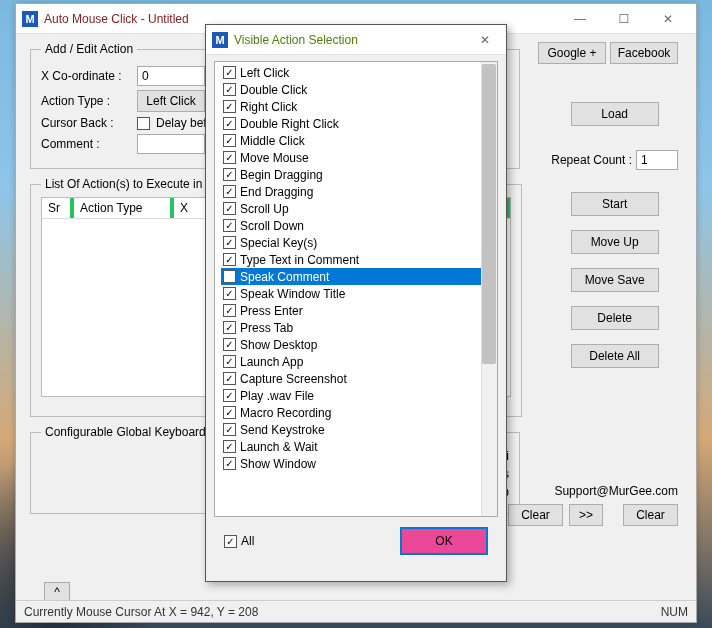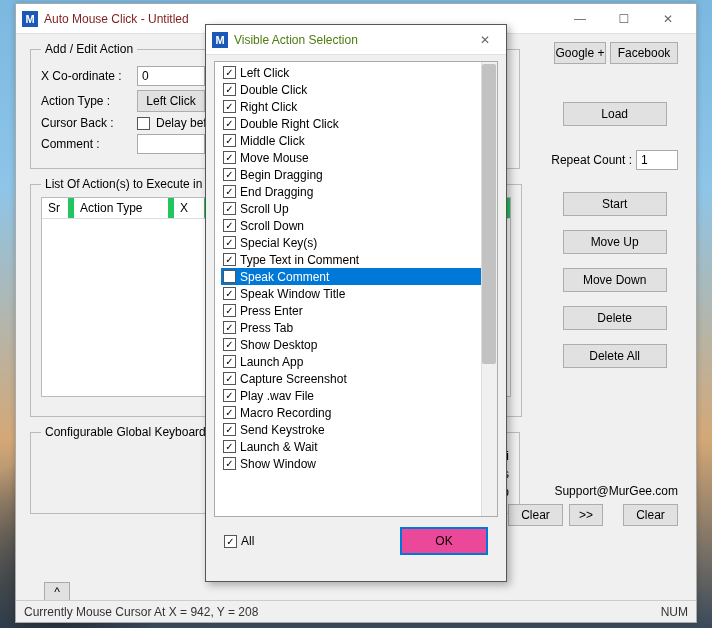--- a/index.html
+++ b/index.html
@@ -12,25 +12,25 @@
   .winbtn { width: 44px; height: 28px; display:flex; align-items:center; justify-content:center; color:#666; }
   .content { padding: 8px 12px; position: relative; }
   fieldset.group { border: 1px solid #bbb; padding: 6px 10px 10px 10px; margin-bottom: 8px; }
   fieldset.group > legend { padding: 0 4px; font-size: 12px; }
   .row { display:flex; align-items:center; margin: 4px 0; gap: 6px; }
   .lbl { }
   input.txt { border: 1px solid #aaa; height: 20px; padding: 1px 4px; background:#fff; }
   .btn { border: 1px solid #adadad; background: #e1e1e1; height: 22px; display:flex; align-items:center; justify-content:center; cursor:default; }
   .top-right-buttons { position:absolute; top: 8px; right: 18px; display:flex; gap:4px; }
   .side-col { position:absolute; right: 18px; top: 68px; display:flex; flex-direction:column; gap: 14px; align-items:center; }
-  .side-col .btn { width: 104px; height: 24px; }
+  .side-col .btn { width: 88px; height: 24px; }
   .repeat-row { display:flex; align-items:center; gap:4px; margin-top: 10px; margin-bottom:8px; }
   .list-table { border:1px solid #bbb; background:#fff; width: 470px; height: 200px; }
   .list-head { display:flex; background:#fff; border-bottom:1px solid #ddd; }
-  .list-head div { border-right:6px solid #22c55e; padding: 3px 6px; font-size:12px; }
+  .list-head div { border-right:4px solid #22c55e; padding: 3px 6px; font-size:12px; }
   .config-section { border:1px solid #bbb; padding: 8px 10px; margin-top: 8px; width: 490px; }
   .config-row { display:flex; align-items:center; justify-content:flex-end; gap:6px; margin:4px 0; }
   .clear-col { position:absolute; right:18px; top:470px; display:flex; flex-direction:row; gap:20px;text-align:center; }
   .clear-row { display:flex; gap:6px; }
   .clear-row .btn { width:55px; }
   .statusbar { position:absolute; bottom:0; left:0; right:0; height:22px; background:#f0f0f0; border-top:1px solid #ccc; display:flex; align-items:center; padding:0 8px; justify-content:space-between; color:#333; }
   .little-up { width:26px; height:20px; border:1px solid #aaa; background:#e1e1e1; display:flex; align-items:center; justify-content:center; position:absolute; left:28px; top:548px; }
 
   
   .modal { position:absolute; left:205px; top:24px; width:302px; height:558px; background:#f0f0f0; border:1px solid #555; box-shadow: 3px 3px 8px rgba(0,0,0,0.3); }
@@ -58,21 +58,21 @@
   <div class="titlebar">
     <div class="icon">M</div>
     <div class="title">Auto Mouse Click - Untitled</div>
     <div class="winbtn">—</div>
     <div class="winbtn">☐</div>
     <div class="winbtn">✕</div>
   </div>
 
   <div class="content">
     <div class="top-right-buttons">
-      <div class="btn" style="width:52px">Google +</div>
+      <div class="btn" style="width:68px">Google +</div>
       <div class="btn" style="width:68px">Facebook</div>
     </div>
 
     <fieldset class="group" style="width:490px">
       <legend>Add / Edit Action</legend>
       <div class="row">
         <span class="lbl" style="width:90px">X Co-ordinate :</span>
         <input class="txt" style="width: 68px;" value="0">
       </div>
       <div class="row">
@@ -91,21 +91,21 @@
     </fieldset>
 
     <div class="side-col">
       <div class="btn">Load</div>
       <div class="repeat-row">
         <span>Repeat Count :</span>
         <input class="txt" style="width: 42px;" value="1">
       </div>
       <div class="btn">Start</div>
       <div class="btn">Move Up</div>
-      <div class="btn">Move Down</div>
+      <div class="btn">Move Save</div>
       <div class="btn">Delete</div>
       <div class="btn">Delete All</div>
     </div>
 
     <fieldset class="group" style="width:490px; height:240px;">
       <legend>List Of Action(s) to Execute in Sec</legend>
       <div class="list-table">
         <div class="list-head">
           <div style="width:32px">Sr</div>
           <div style="width:100px">Action Type</div>

